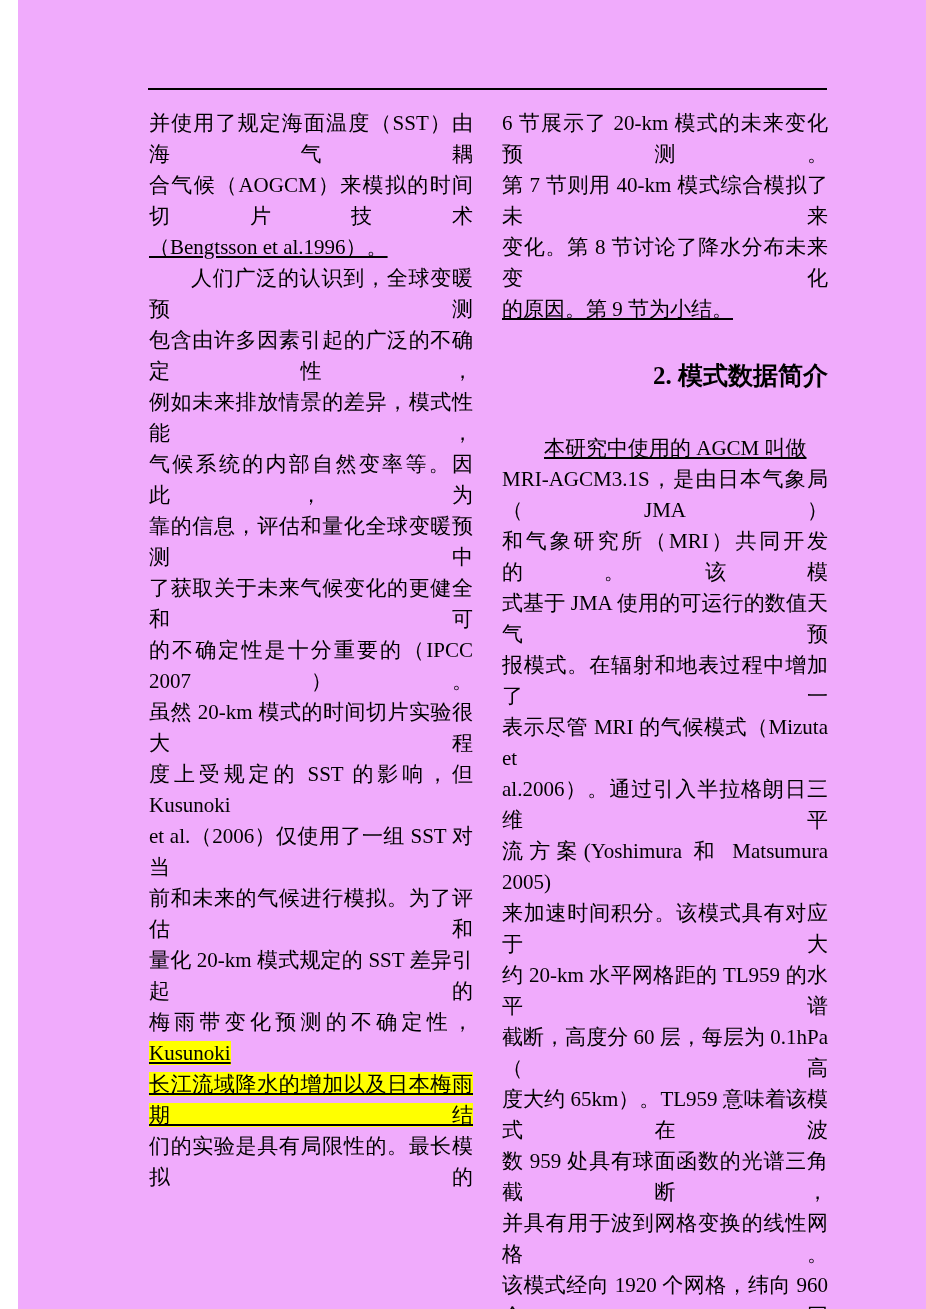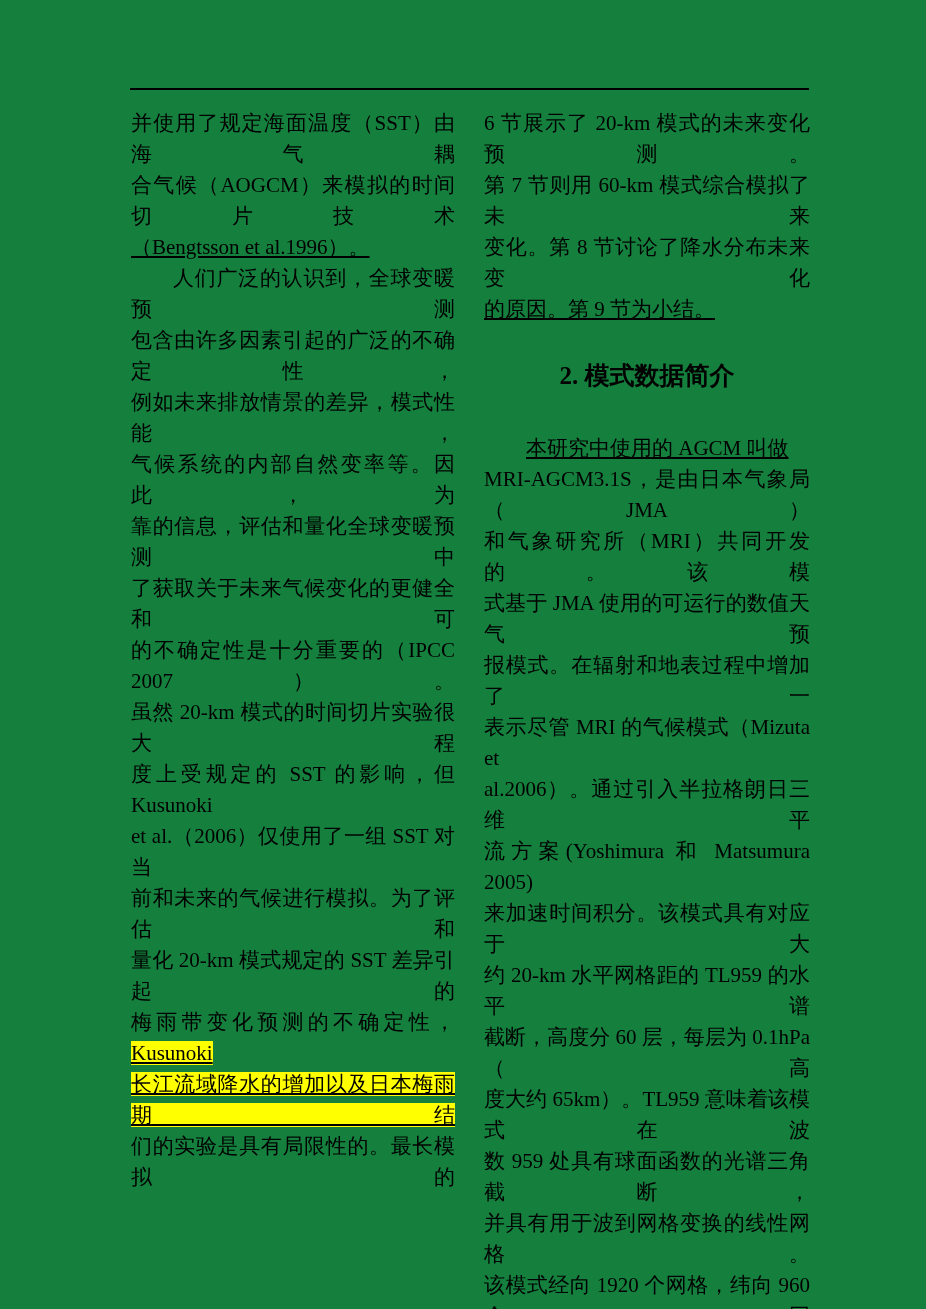--- a/index.html
+++ b/index.html
@@ -4,21 +4,21 @@
 <style>
   html, body { margin: 0; padding: 0; }
   body {
     width: 926px; height: 1309px;
     background: #ffffff;
     font-family: "Liberation Serif", "DejaVu Serif", serif;
     color: #000000;
     position: relative;
     overflow: hidden;
   }
-  .page { position: absolute; inset: 0; background: #15803d; }
+  .page { position: absolute; inset: 0; background: #f0abfc; margin-left: 18px; }
   .header-rule {
     position: absolute; left: 130px; top: 88px;
     width: 679px; height: 2px; background: #000000;
   }
   .col {
     position: absolute; top: 108px;
     font-size: 21px; line-height: 31px;
     color: #000000;
   }
   .col-left  { left: 131px; width: 324px; }
@@ -28,21 +28,21 @@
     text-align-last: justify;
   }
   .line.short { text-align-last: left; text-decoration: underline; }
   .line.indent { text-indent: 42px; }
   .hl { background: #ffff00; text-decoration: underline; }
   .heading {
     font-weight: bold;
     font-size: 25px;
     line-height: 34px;
     margin: 34px 0 40px 0;
-    text-align: center;
+    text-align: right;
   }
 </style>
 </head>
 <body>
 
 <div class="page">
   <div class="header-rule"></div>
 
   <div class="col col-left">
     <div>
@@ -63,21 +63,21 @@
         <div class="line"><span class="">量化 20-km 模式规定的 SST 差异引起的</span></div>
         <div class="line"><span class="">梅雨带变化预测的不确定性，</span><span class="hl">Kusunoki</span></div>
         <div class="line"><span class="hl">长江流域降水的增加以及日本梅雨期结</span></div>
         <div class="line"><span class="">们的实验是具有局限性的。最长模拟的</span></div>
       </div>
   </div>
 
   <div class="col col-right">
     <div>
         <div class="line"><span class="">6 节展示了 20-km 模式的未来变化预测。</span></div>
-        <div class="line"><span class="">第 7 节则用 60-km 模式综合模拟了未来</span></div>
+        <div class="line"><span class="">第 7 节则用 40-km 模式综合模拟了未来</span></div>
         <div class="line"><span class="">变化。第 8 节讨论了降水分布未来变化</span></div>
         <div class="line short"><span class="">的原因。第 9 节为小结。</span></div>
       </div>
     <h2 class="heading">2. 模式数据简介</h2>
     <div>
         <div class="line indent short"><span class="">本研究中使用的 AGCM 叫做</span></div>
         <div class="line"><span class="">MRI-AGCM3.1S，是由日本气象局（JMA）</span></div>
         <div class="line"><span class="">和气象研究所（MRI）共同开发的。该模</span></div>
         <div class="line"><span class="">式基于 JMA 使用的可运行的数值天气预</span></div>
         <div class="line"><span class="">报模式。在辐射和地表过程中增加了一</span></div>

